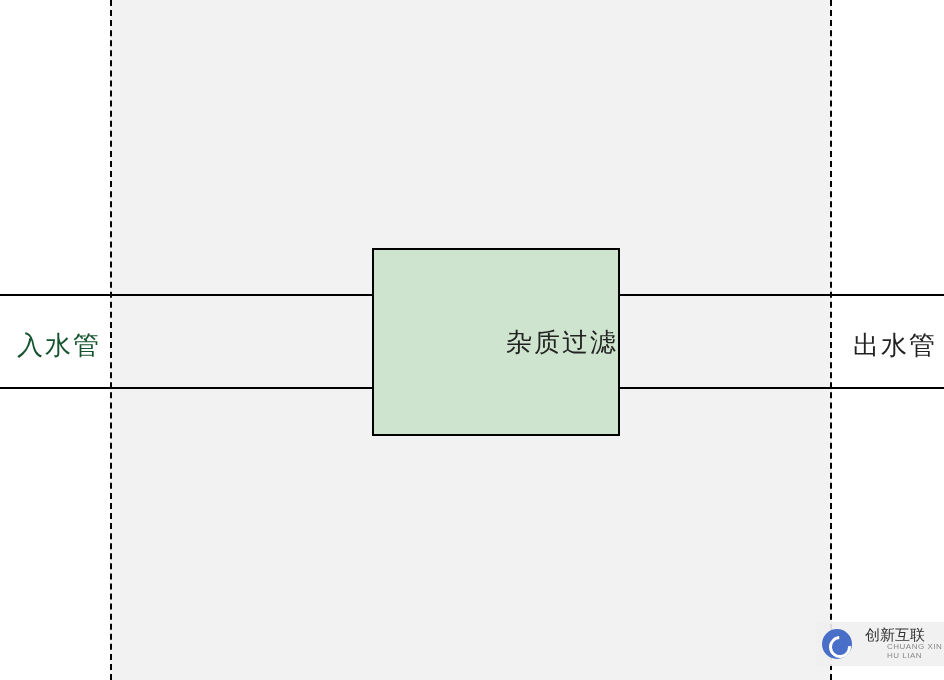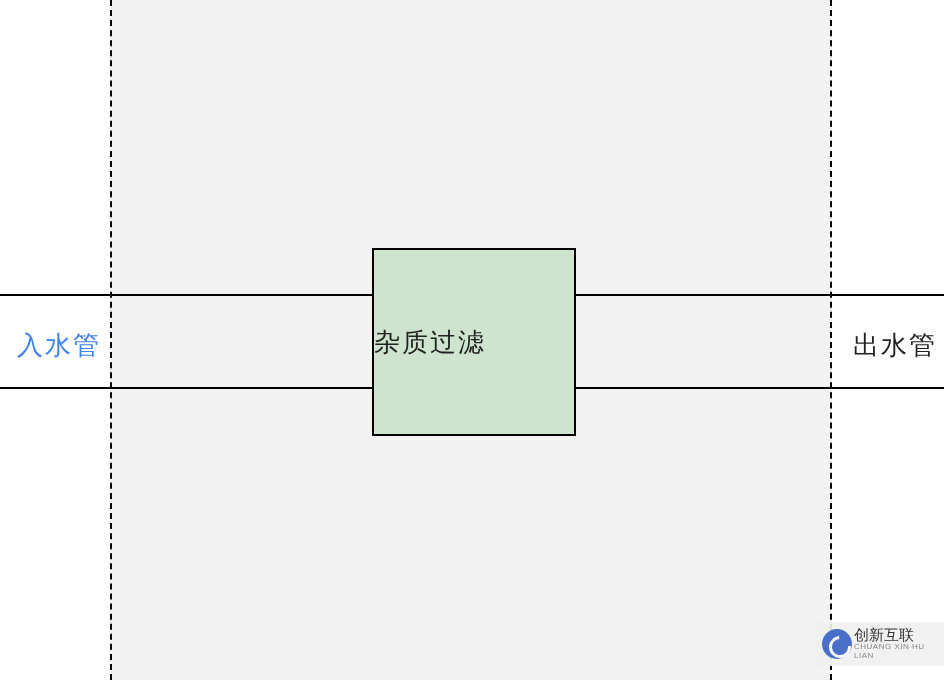--- a/index.html
+++ b/index.html
@@ -55,60 +55,60 @@
       left: 832px;
       width: 112px;
       height: 91px;
       background: #ffffff;
     }
     .inlet-label {
       position: absolute;
       left: 17px;
       top: 328px;
       font-size: 26px;
-      color: #3b82f6;
+      color: #14532d;
       letter-spacing: 2px;
     }
     .outlet-label {
       position: absolute;
       left: 853px;
       top: 328px;
       font-size: 26px;
       color: #222;
       letter-spacing: 2px;
       font-family: Liberation Mono, monospace;
     }
     .filter-box {
       position: absolute;
       left: 372px;
       top: 248px;
-      width: 204px;
+      width: 248px;
       height: 188px;
       background: #cee4ce;
       border: 2px solid #000;
       display: flex;
       align-items: center;
-      justify-content: flex-start;
+      justify-content: flex-end;
     }
     .filter-label {
       font-size: 26px;
       color: #222;
       letter-spacing: 2px;
     }
     .watermark {
       position: absolute;
       right: 0;
       bottom: 14px;
       width: 128px;
       height: 44px;
       background: rgba(240,240,240,0.92);
       display: flex;
       align-items: center;
       padding-left: 6px;
-      gap: 2px;
+      gap: 13px;
     }
     .wm-logo {
       width: 30px;
       height: 30px;
       border-radius: 50%;
       background: #4a6fc9;
       position: relative;
       flex-shrink: 0;
     }
     .wm-logo::before {
@@ -130,20 +130,21 @@
     }
     .wm-title {
       font-size: 15px;
       color: #333;
       font-weight: 500;
     }
     .wm-sub {
       font-size: 8px;
       color: #888;
       letter-spacing: 0.5px;
+      margin-left: 22px;
     }
   </style>
 </head>
 <body>
 
 <div class="container-box"></div>
 
 <div class="pipe-top-line"></div>
 <div class="pipe-bottom-line"></div>
 <div class="pipe-fill-left"></div>

